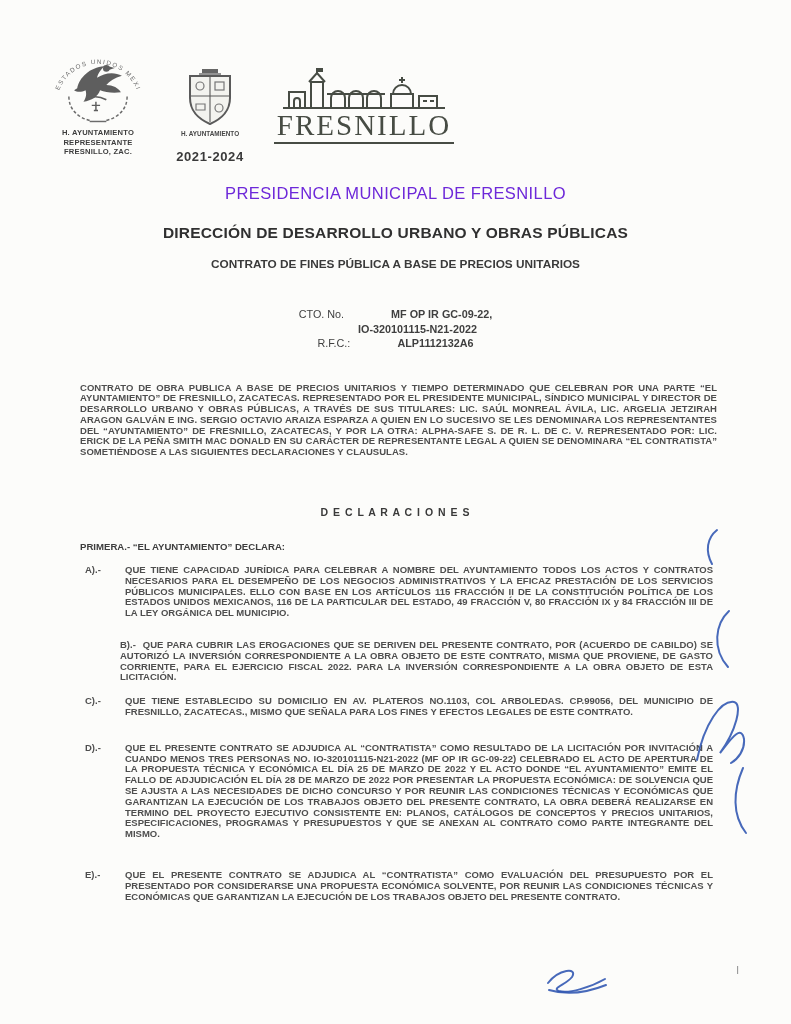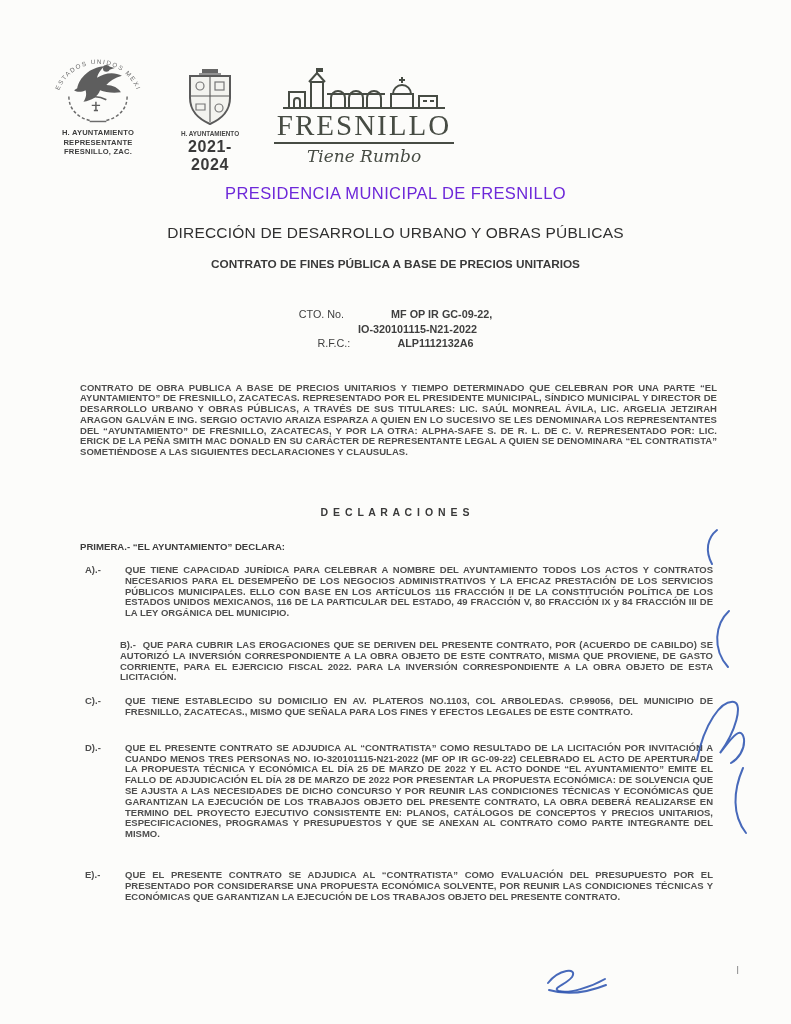--- a/index.html
+++ b/index.html
@@ -7,29 +7,29 @@
     position:relative;width:791px;height:1024px;margin:0 auto;
     background:#fcfcfa;overflow:hidden;
     font-family:"Liberation Sans",sans-serif;color:#4a4a4a;
   }
   
   .logos{position:absolute;top:38px;left:40px;display:flex;gap:14px;align-items:flex-start;}
   .seal-block{width:116px;text-align:center;}
   .seal-caption div{font-size:7.6px;font-weight:bold;color:#3e3e3e;line-height:9.6px;letter-spacing:.2px;}
   .shield-block{width:80px;text-align:center;margin-top:28px;}
   .shield-cap1{font-size:6.4px;font-weight:bold;color:#474747;margin-top:2px;}
-  .shield-cap2{font-size:16px;font-weight:bold;color:#3a3a3a;letter-spacing:.6px;margin-top:1px;}
+  .shield-cap2{font-size:13px;font-weight:bold;color:#3a3a3a;letter-spacing:.6px;margin-top:12px;}
   .brand-block{width:200px;text-align:center;margin-top:30px;color:#474c44;}
   .brand-name{font-family:"Liberation Serif",serif;font-size:29px;letter-spacing:2px;line-height:30px;}
   .brand-rule{height:1.5px;background:#474c44;margin:2px 10px 0 10px;}
   .brand-tagline{font-family:"DejaVu Serif",serif;font-style:italic;font-size:17px;margin-top:2px;}
   
   .content{padding-top:184px;}
   .title-main{text-align:center;font-size:16.5px;color:#6d28d9;letter-spacing:.4px;}
-  .title-sub{text-align:center;font-size:15.5px;font-weight:normal;color:#303030;margin-top:21px;letter-spacing:.2px;}
+  .title-sub{text-align:center;font-size:15.5px;font-weight:bold;color:#303030;margin-top:21px;letter-spacing:.2px;}
   .title-contract{text-align:center;font-size:11.8px;font-weight:bold;color:#3a3a3a;margin-top:15px;}
   .cto{text-align:center;margin-top:36px;font-size:10.8px;color:#3f3f3f;line-height:14.5px;}
   .cto .b{font-weight:bold;padding-left:44px;}
   
   .intro{margin:32px 74px 0 80px;text-align:justify;font-size:9.5px;line-height:10.8px;
          font-weight:bold;color:#4e4e4e;letter-spacing:.05px;}
   .decl-title{text-align:center;font-size:10.5px;font-weight:bold;color:#3a3a3a;margin-top:48px;letter-spacing:1px;}
   .primera{margin:23px 0 0 80px;font-size:9.6px;font-weight:bold;color:#3d3d3d;}
   .clauses{margin:0 78px 0 85px;font-size:9.5px;line-height:10.8px;font-weight:bold;color:#4e4e4e;}
   .clause{display:flex;}
@@ -99,21 +99,20 @@
       <svg width="170" height="42" viewBox="0 0 170 42" stroke="#474c44" stroke-width="2" fill="none">
         <path d="M4,40 H166"></path>
         <path d="M10,40 V24 h16 V40 M15,40 v-7 a3,3 0 0 1 6,0 v7"></path>
         <path d="M32,40 V14 h12 V40 M30,14 l8,-9 8,9 M38,5 v-4 h5 v2 h-5"></path>
         <path d="M52,40 v-10 a7,7 0 0 1 14,0 v10 M70,40 v-10 a7,7 0 0 1 14,0 v10 M88,40 v-10 a7,7 0 0 1 14,0 v10 M48,26 h58"></path>
         <path d="M112,40 V26 h22 V40 M114,26 a9,9 0 0 1 18,0 M123,15 v-6 M120,12 h6"></path>
         <path d="M140,40 V28 h18 V40 M144,33 h4 M151,33 h4"></path>
       </svg>
       <div class="brand-name">FRESNILLO</div>
       <div class="brand-rule"></div>
-      <div class="brand-tagline">Tiene Rumbo</div>
     </div>
   </div>
 
   <div class="content">
 
     <div class="title-main">PRESIDENCIA MUNICIPAL DE FRESNILLO</div>
     <div class="title-sub">DIRECCIÓN DE DESARROLLO URBANO Y OBRAS PÚBLICAS</div>
     <div class="title-contract">CONTRATO DE FINES PÚBLICA A BASE DE PRECIOS UNITARIOS</div>
 
     <div class="cto">

